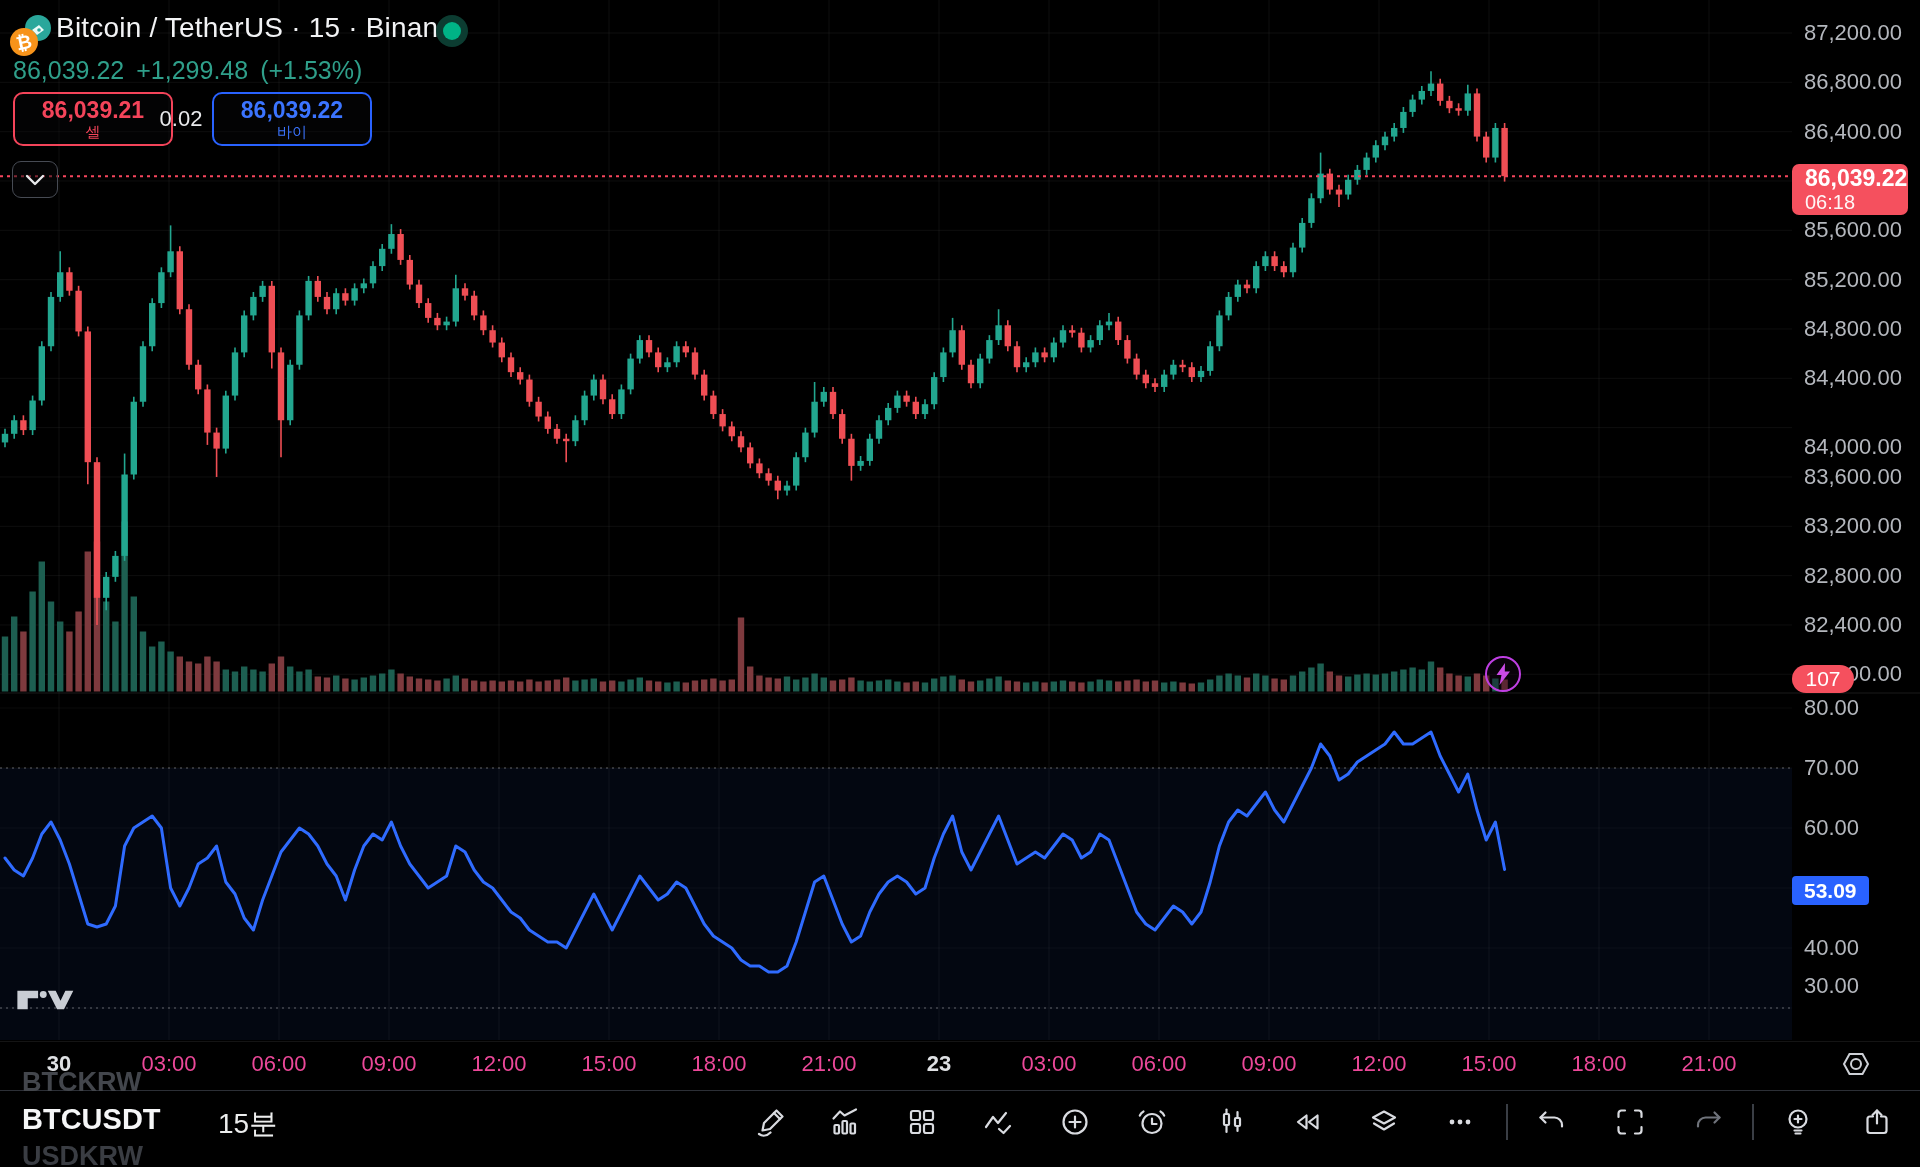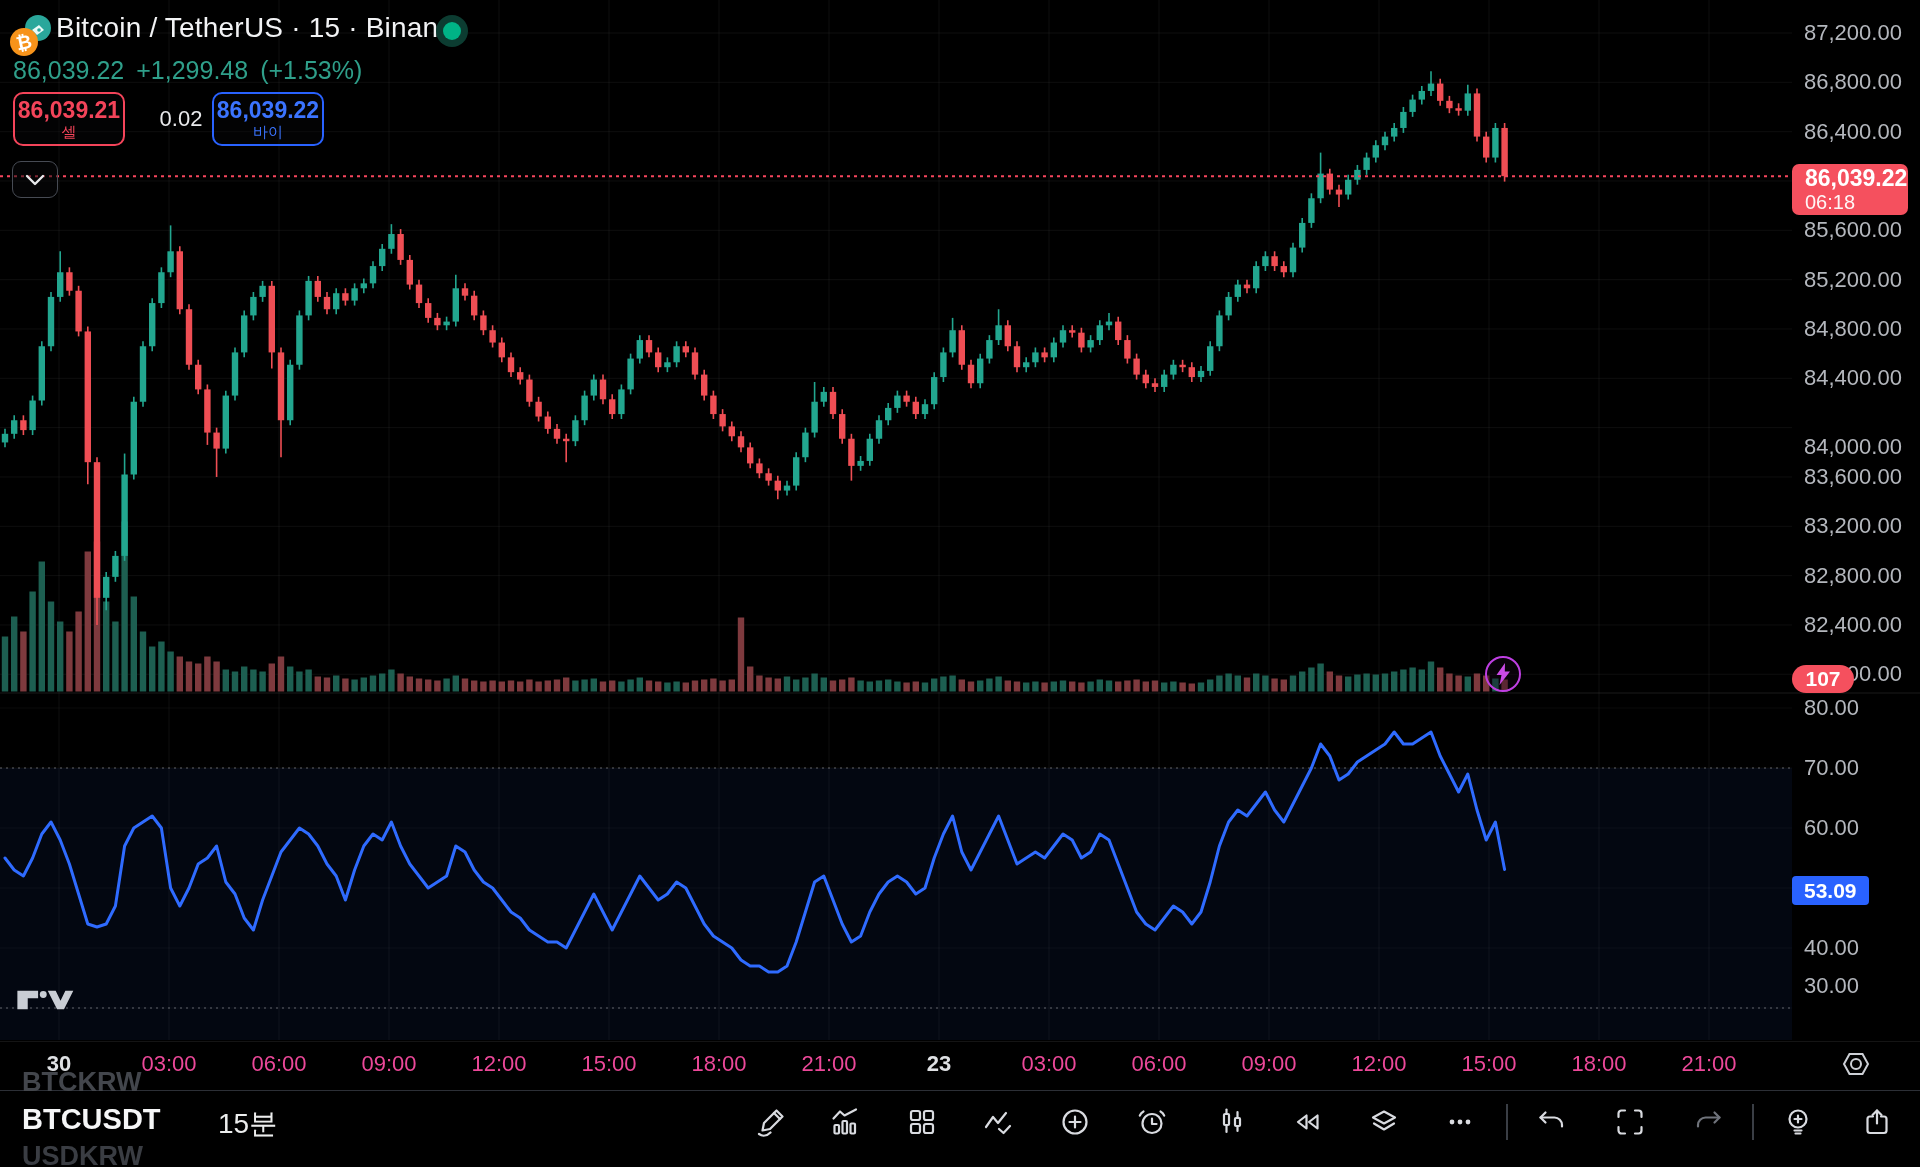--- a/index.html
+++ b/index.html
@@ -8,37 +8,37 @@
   #chart-svg{position:absolute;left:0;top:0;}
   .tick{position:absolute;left:1804px;font-size:22px;color:#b4b7bd;white-space:nowrap;}
   .time-tick{position:absolute;top:1051px;font-size:22px;color:#ec4899;transform:translateX(-50%);white-space:nowrap;}
   .time-tick.bold{color:#dfe1e4;font-weight:700;}
   
   .hdr-title{position:absolute;left:56px;top:12px;font-size:28px;color:#f2f3f5;font-weight:500;letter-spacing:.2px;}
   .status-dot{position:absolute;left:436px;top:15px;width:32px;height:32px;border-radius:50%;background:#0c3c31;}
   .status-dot i{position:absolute;left:7px;top:7px;width:18px;height:18px;border-radius:50%;background:#00b386;}
   .chg-row{position:absolute;left:13px;top:56px;font-size:25px;color:#2f9f8a;}
   .chg-row span{margin-right:12px;}
-  .trade-btn{position:absolute;top:92px;width:112px;height:54px;border-radius:10px;box-sizing:border-box;
+  .trade-btn{position:absolute;top:92px;width:160px;height:54px;border-radius:10px;box-sizing:border-box;
              display:flex;flex-direction:column;align-items:center;justify-content:center;background:rgba(10,10,12,.3);cursor:pointer;}
   .trade-btn .p{font-size:23px;font-weight:700;line-height:26px;}
   .trade-btn .l{font-size:15px;line-height:18px;}
   #sell-btn{left:13px;border:2px solid #f4445a;color:#f4445a;}
   #buy-btn{left:212px;border:2px solid #2962ff;color:#3b74ff;}
   .spread{position:absolute;left:150px;top:92px;width:62px;height:54px;display:flex;align-items:center;justify-content:center;
           color:#e8e9eb;font-size:22px;}
   .collapse{position:absolute;left:12px;top:161px;width:46px;height:37px;border:1.5px solid #474b54;border-radius:9px;
             box-sizing:border-box;display:flex;align-items:center;justify-content:center;background:rgba(8,8,10,.5);}
   
   .px-label{position:absolute;left:1792px;top:164px;width:116px;height:51px;background:#f5505e;border-radius:7px;
             color:#fff;padding-left:13px;box-sizing:border-box;z-index:6;}
   .px-label .p{font-size:23px;font-weight:600;line-height:27px;margin-top:1px;}
   .px-label .t{font-size:20px;line-height:21px;opacity:.95;}
   .vol-label{position:absolute;left:1792px;top:665px;width:62px;height:28px;background:#f5505e;border-radius:14px;color:#fff;
-             font-size:21px;font-weight:700;display:flex;align-items:center;justify-content:center;z-index:6;}
+             font-size:21px;font-weight:400;display:flex;align-items:center;justify-content:center;z-index:6;}
   .rsi-label{position:absolute;left:1792px;top:857px;width:77px;height:29px;background:#2962ff;border-radius:4px;color:#fff;
              font-size:21px;font-weight:600;display:flex;align-items:center;padding-left:12px;box-sizing:border-box;z-index:6;margin-top:19px;}
   
   .bolt-badge{position:absolute;left:1485px;top:656px;width:36px;height:36px;border:2.5px solid #bf3fe3;border-radius:50%;
               box-sizing:border-box;background:rgba(26,6,30,.35);display:flex;align-items:center;justify-content:center;z-index:5;}
   
   .tv-logo{position:absolute;left:16px;top:986px;z-index:4;}
   
   .bottom-border{position:absolute;left:0;top:1090px;width:1920px;height:1px;background:#2c2f36;}
   .axis-sep{position:absolute;left:0;top:1041px;width:1920px;height:1px;background:rgba(255,255,255,.08);}

